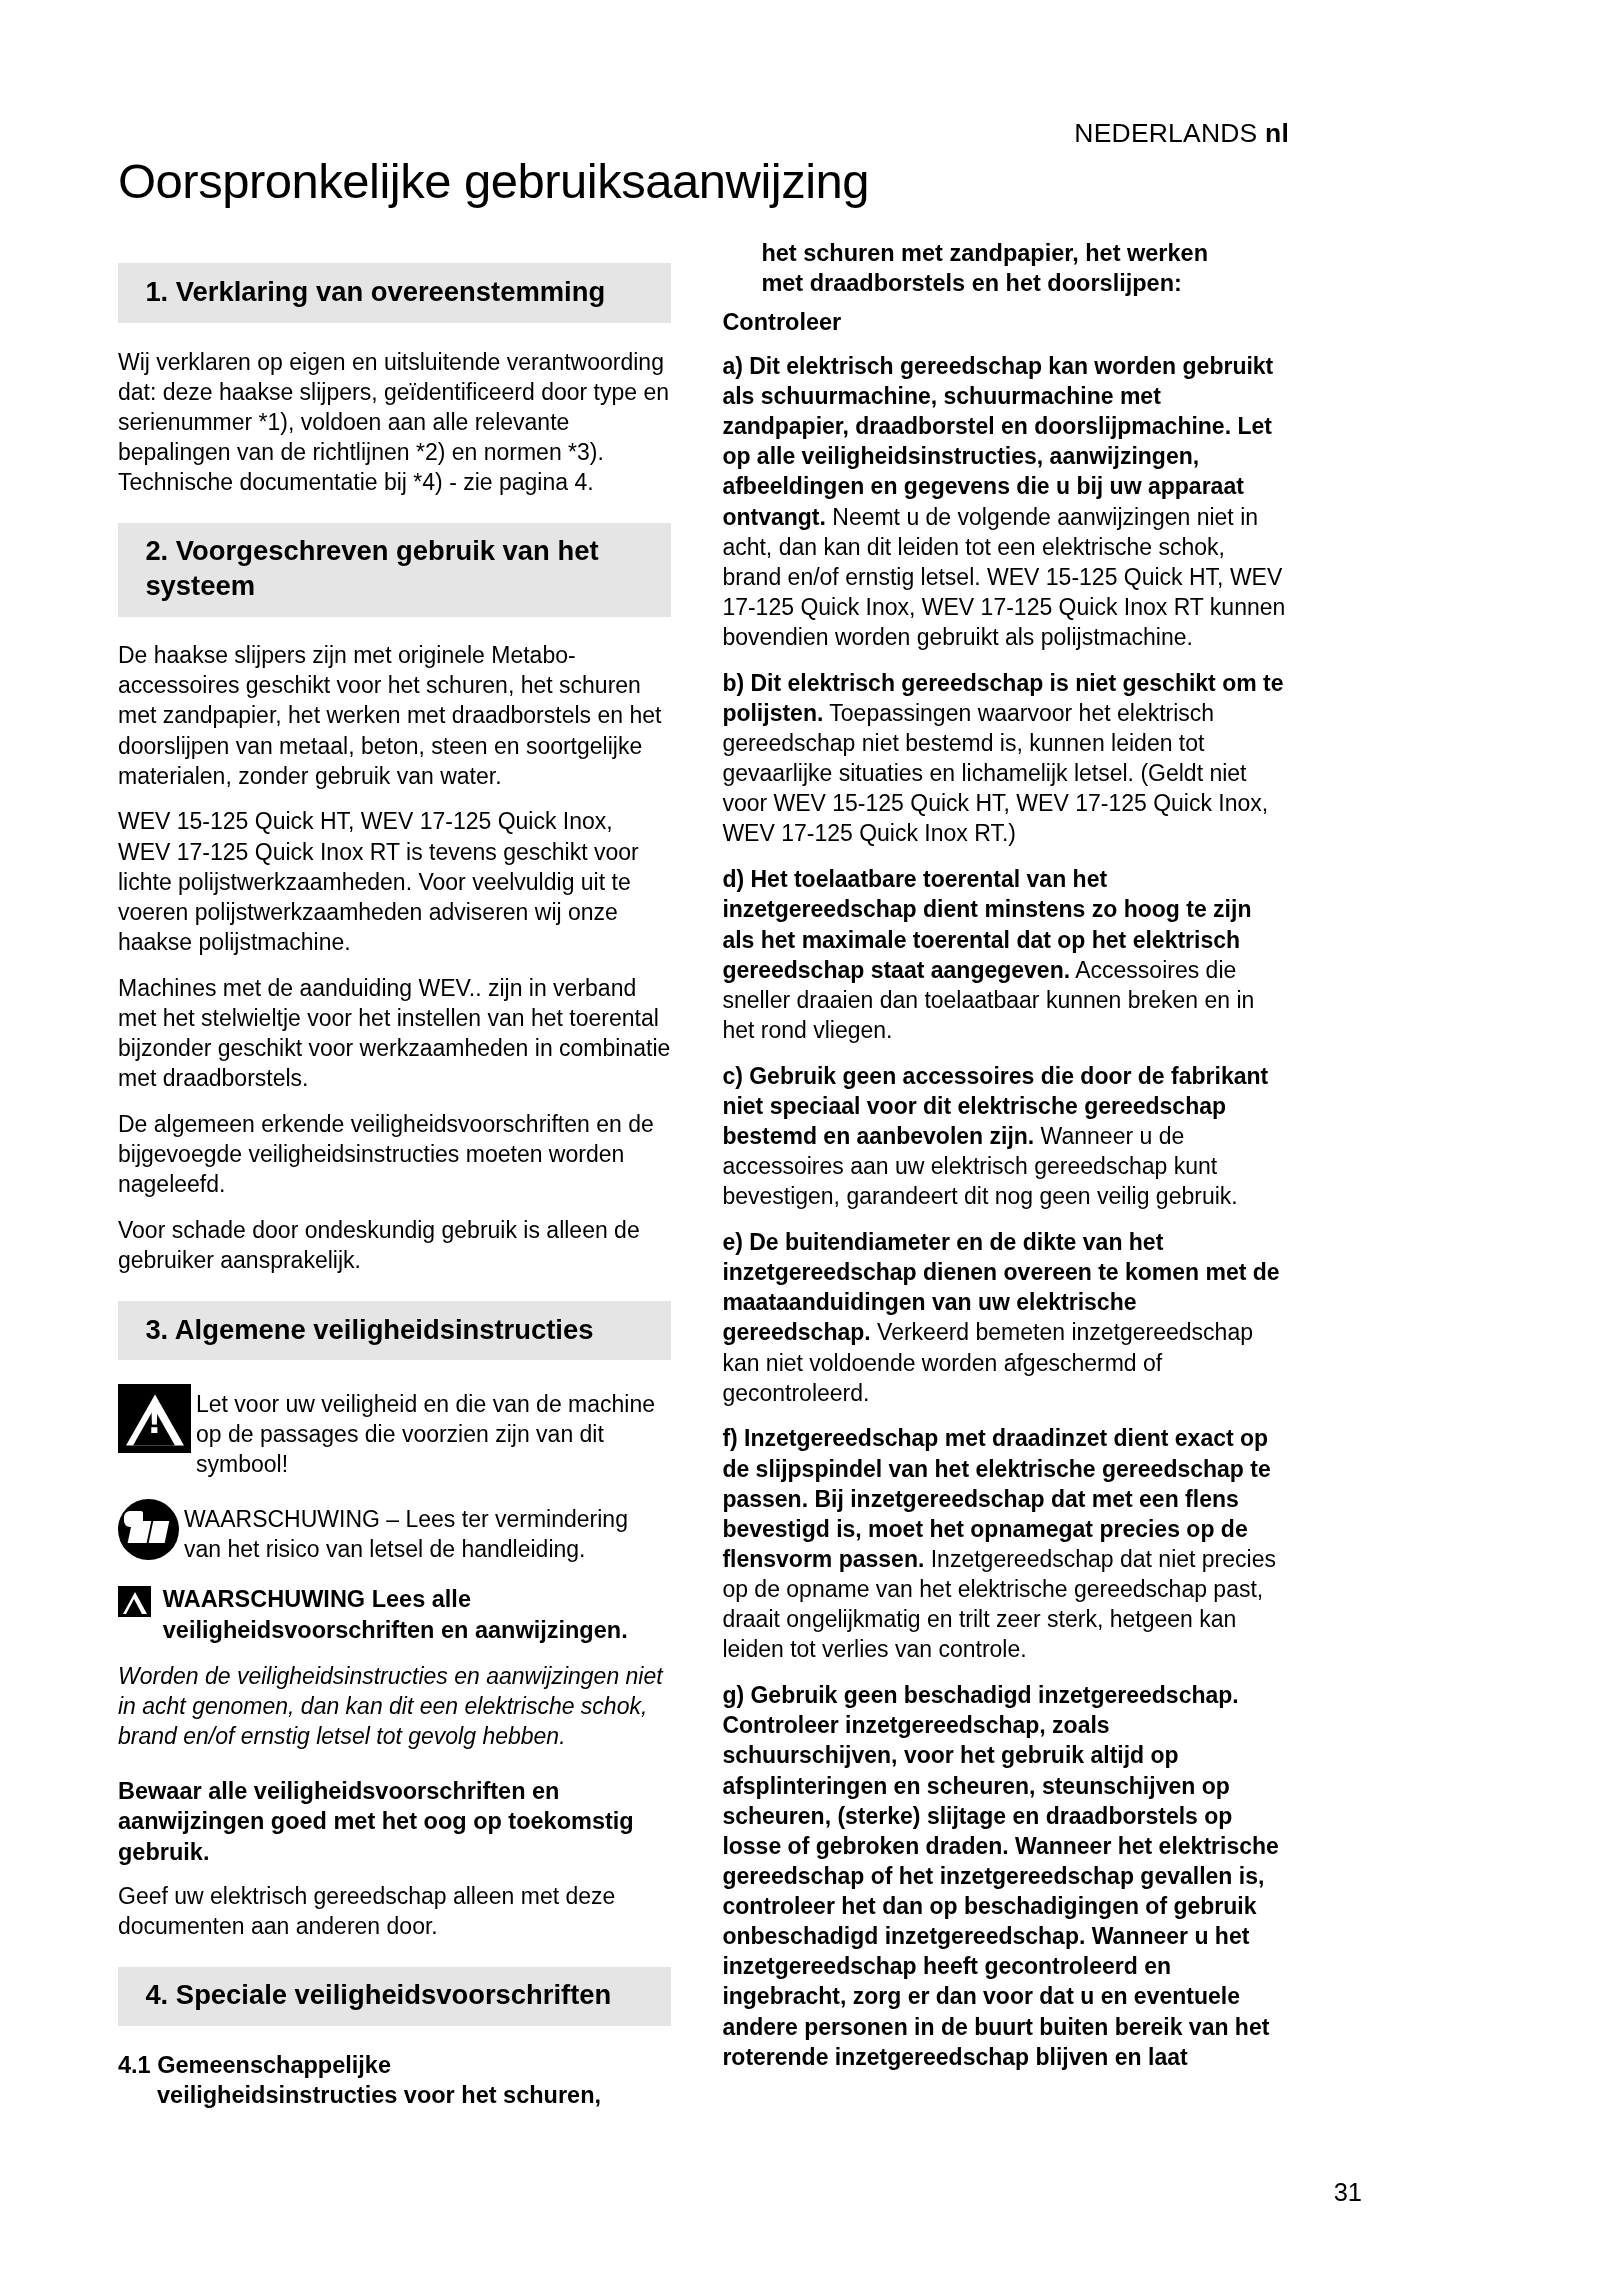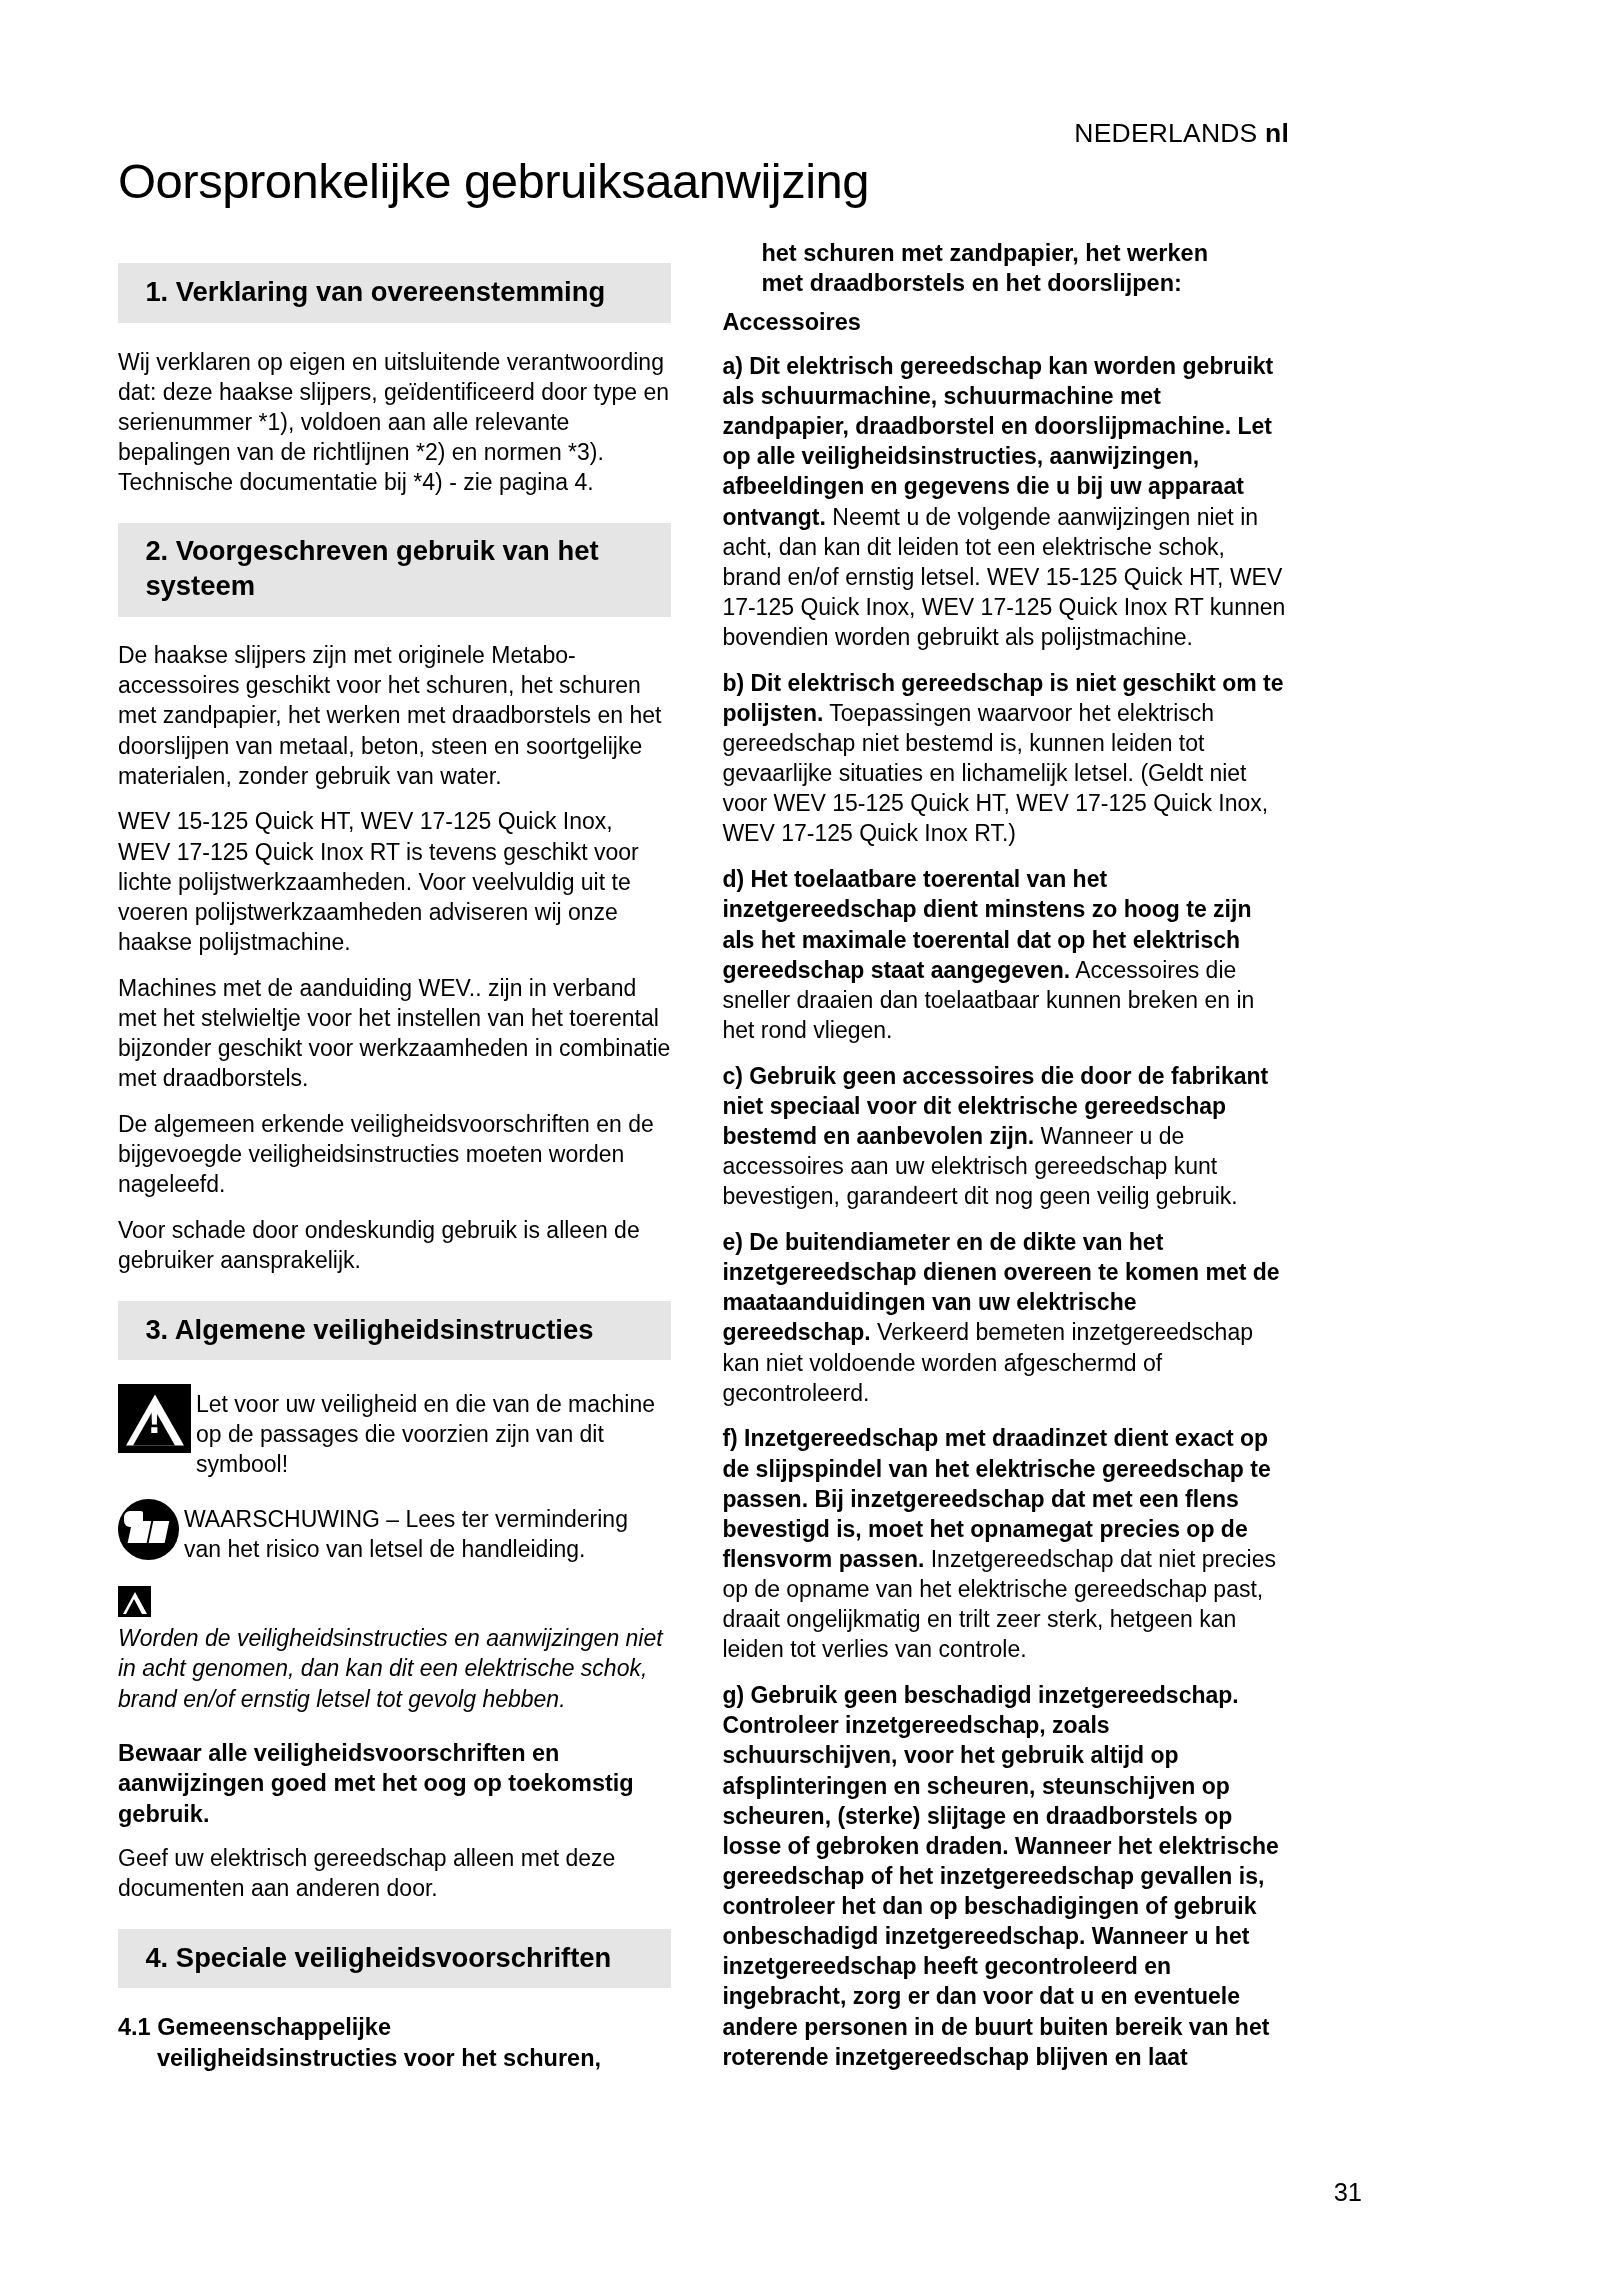--- a/index.html
+++ b/index.html
@@ -221,20 +221,21 @@
           <div class="book"></div>
           <div class="hand"></div>
         </div>
         <div class="warn-text">WAARSCHUWING – Lees ter vermindering van het risico van letsel de handleiding.</div>
       </div>
 
       <div class="warn-bold-block">
         <div class="small-warn-icon">
           <div class="tri2"></div>
         </div>
+        <div class="subhead" style="margin-bottom:9.8px">WAARSCHUWING Lees alle veiligheidsvoorschriften en aanwijzingen.</div>
       </div>
 
       <p style="font-style:italic">Worden de veiligheidsinstructies en aanwijzingen niet in acht genomen, dan kan dit een elektrische schok, brand en/of ernstig letsel tot gevolg hebben.</p>
 
       <div class="subhead tight">Bewaar alle veiligheidsvoorschriften en aanwijzingen goed met het oog op toekomstig gebruik.</div>
       <p>Geef uw elektrisch gereedschap alleen met deze documenten aan anderen door.</p>
 
       <div class="sec-head">
         <span>4.</span>
         <span>Speciale veiligheidsvoorschriften</span>
@@ -248,21 +249,21 @@
 
     </div>
 
     <div class="col right">
 
       <div class="subhead" style="margin-bottom:7.8px">
         <span class="indent">het schuren met zandpapier, het werken</span>
         <span class="indent">met draadborstels en het doorslijpen:</span>
       </div>
 
-      <div class="subhead" style="margin-bottom:13.7px">Accessoires</div>
+      <div class="subhead" style="margin-bottom:13.7px">Controleer</div>
 
       <p>
         <b>a)</b>
         <b>Dit elektrisch gereedschap kan worden gebruikt als schuurmachine, schuurmachine met zandpapier, draadborstel en doorslijpmachine. Let op alle veiligheidsinstructies, aanwijzingen, afbeeldingen en gegevens die u bij uw apparaat ontvangt.</b><span> Neemt u de volgende aanwijzingen niet in acht, dan kan dit leiden tot een elektrische schok, brand en/of ernstig letsel. WEV 15-125 Quick HT, WEV 17-125 Quick Inox, WEV 17-125 Quick Inox RT kunnen bovendien worden gebruikt als polijstmachine.</span>
       </p>
 
       <p>
         <b>b)</b>
         <b>Dit elektrisch gereedschap is niet geschikt om te polijsten.</b><span> Toepassingen waarvoor het elektrisch gereedschap niet bestemd is, kunnen leiden tot gevaarlijke situaties en lichamelijk letsel. (Geldt niet voor WEV 15-125 Quick HT, WEV 17-125 Quick Inox, WEV 17-125 Quick Inox RT.)</span>
       </p>

